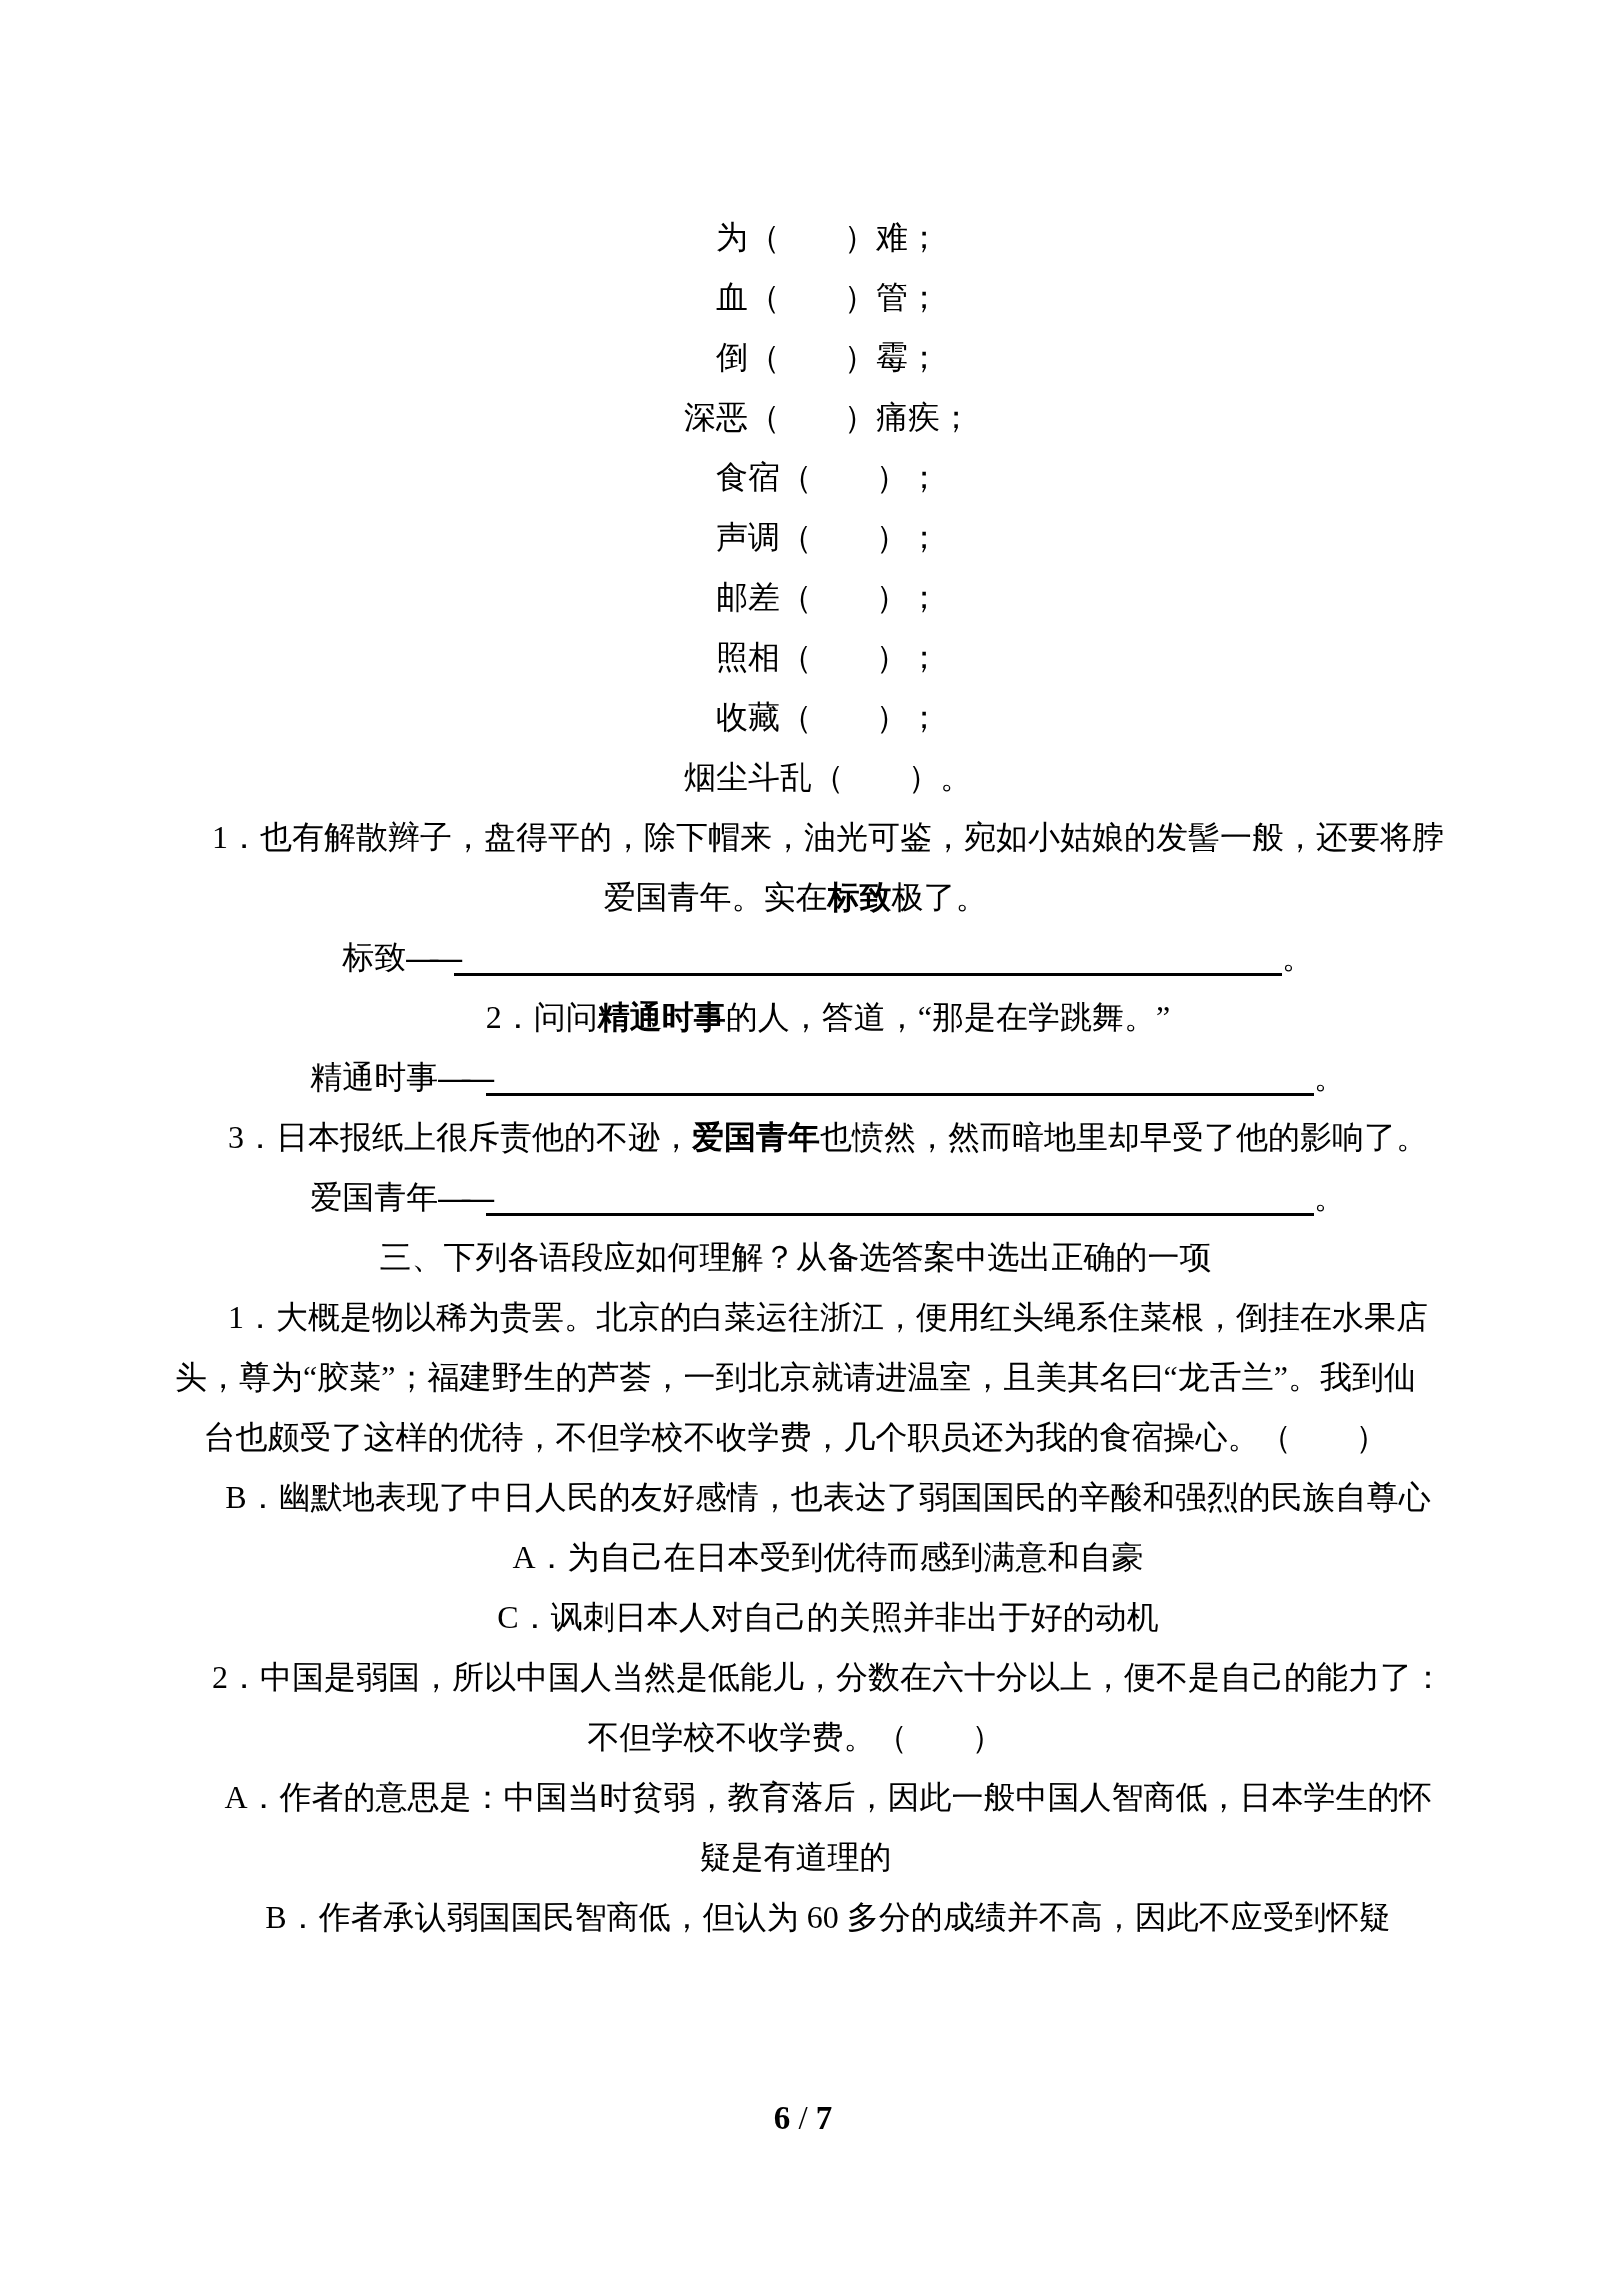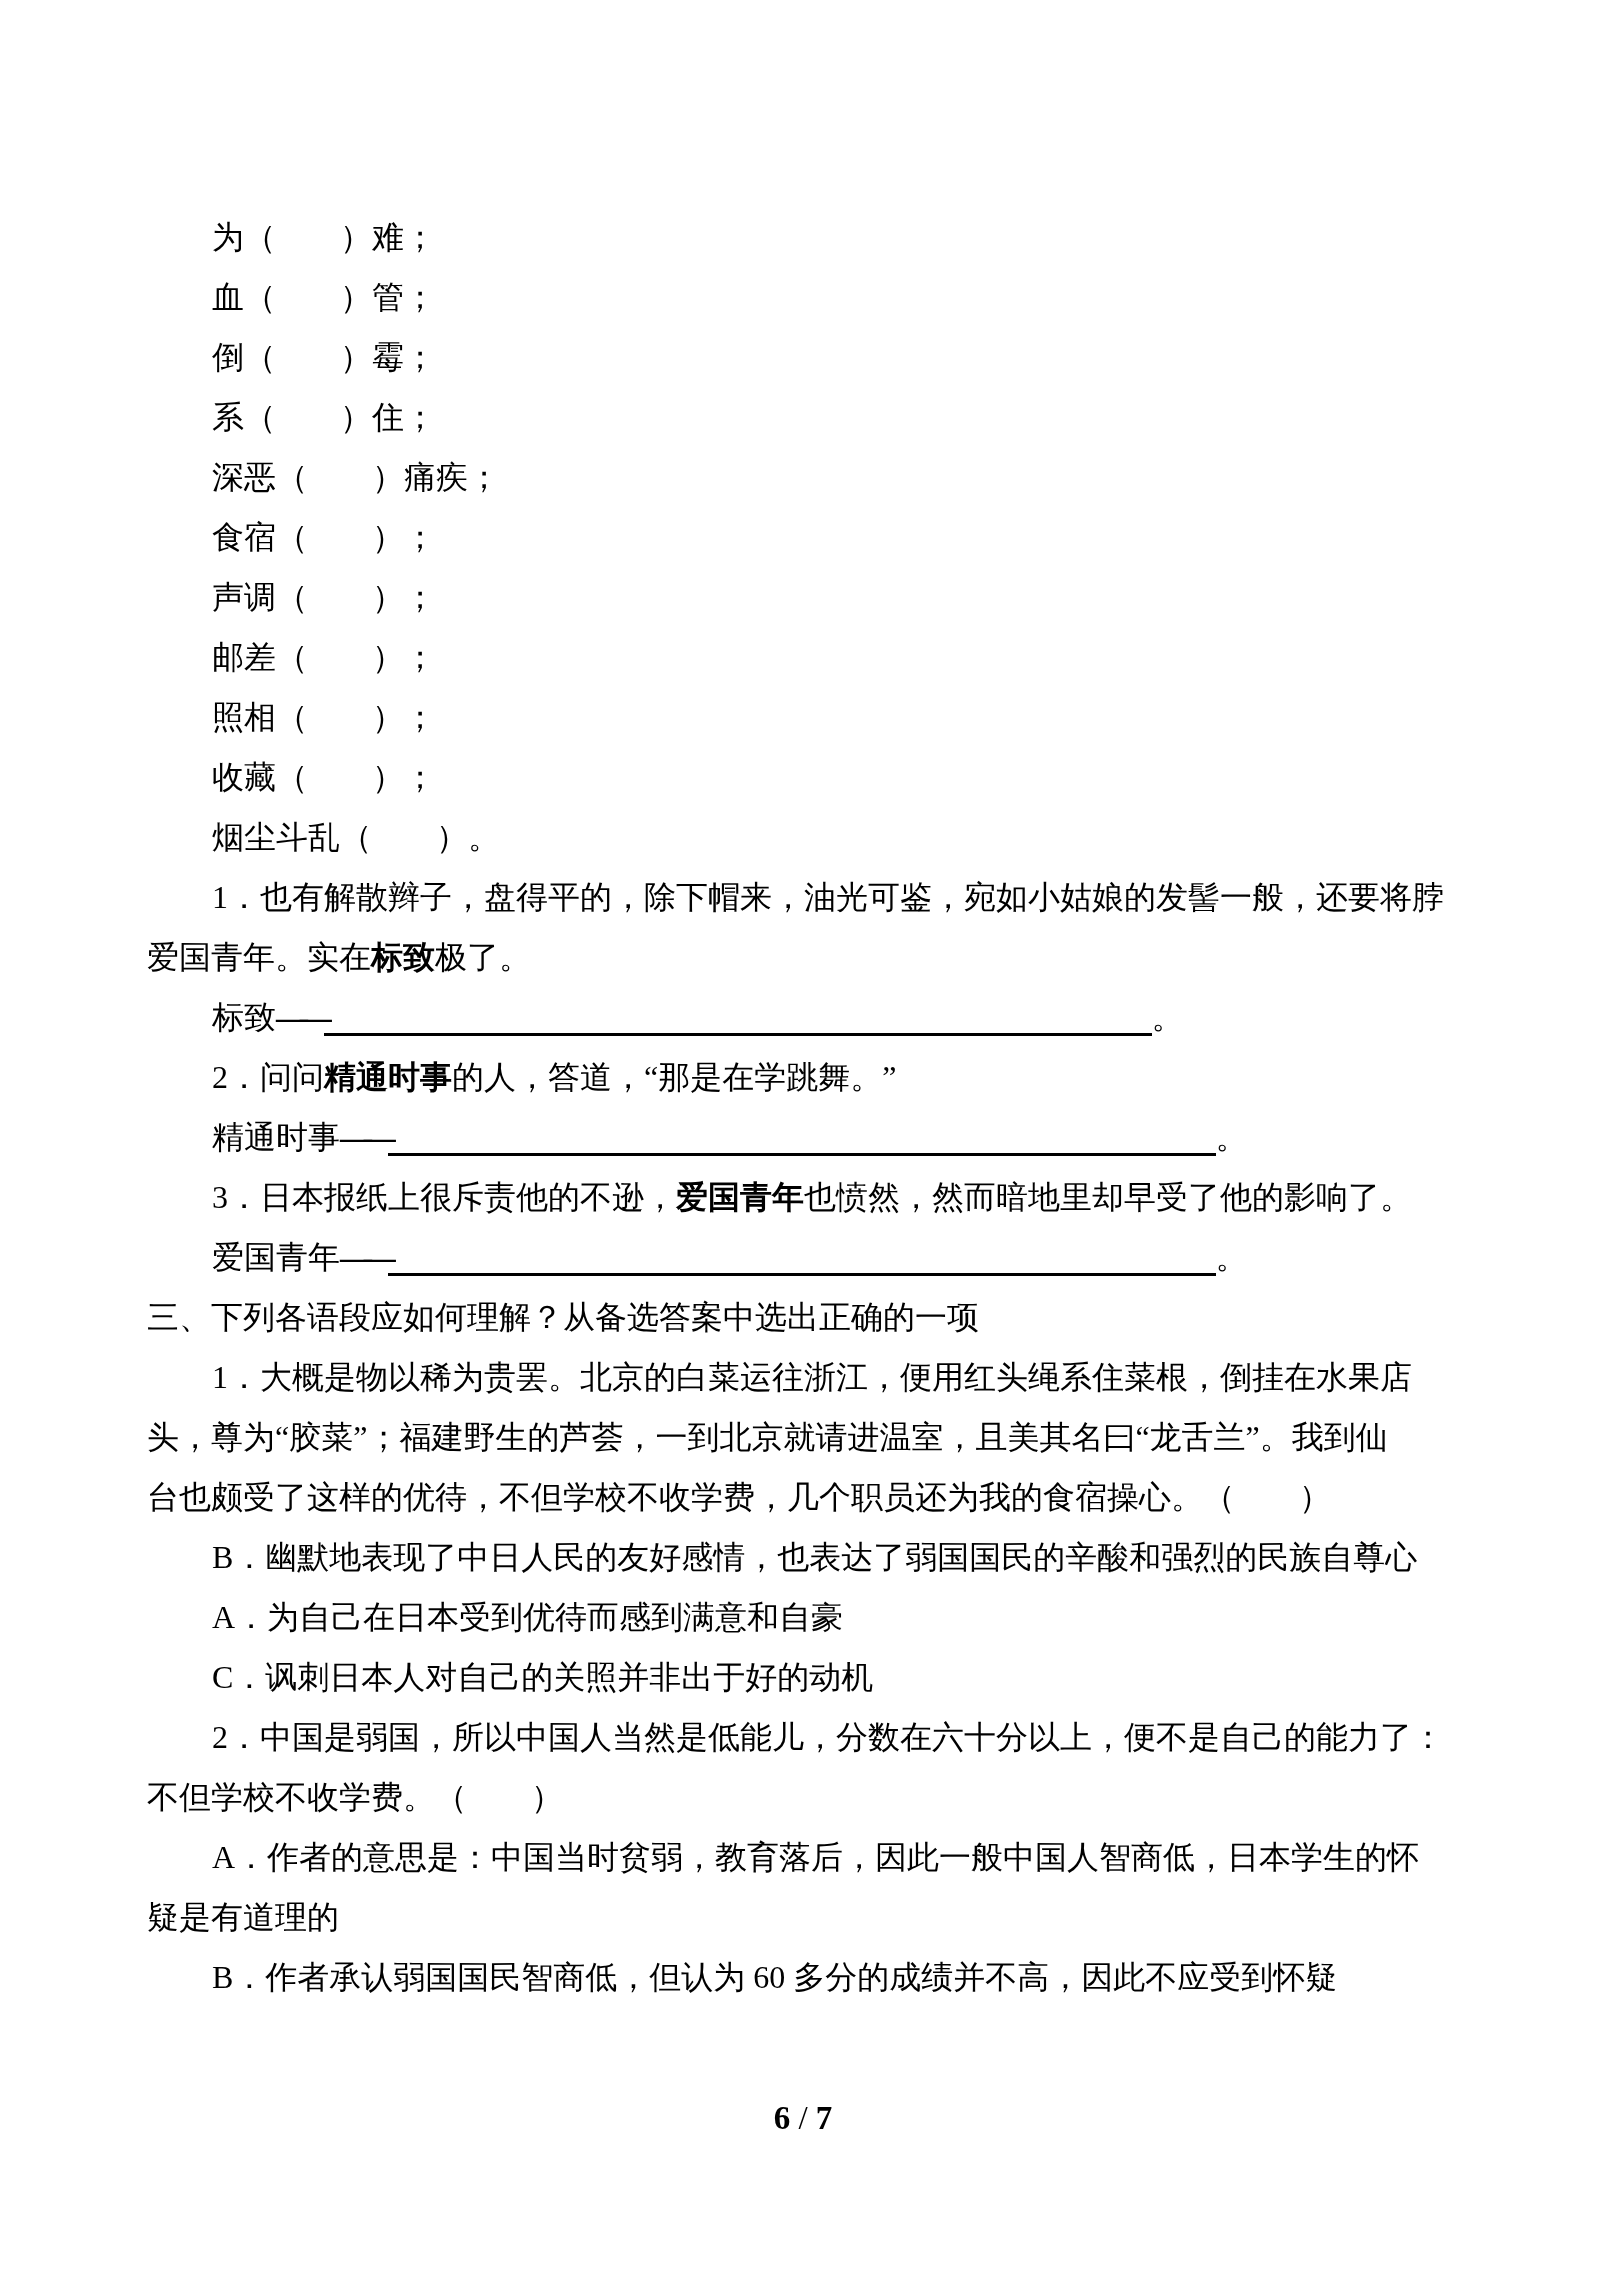--- a/index.html
+++ b/index.html
@@ -13,21 +13,21 @@
     color: #000000;
   }
   .doc {
     position: absolute;
     top: 0; left: 0;
     padding: 207px 147px 0 147px;
     font-size: 32px;
     line-height: 60px;
     letter-spacing: 0;
   }
-  .line { white-space: nowrap; height: 60px; }
+  .line { white-space: nowrap; height: 60px; text-align: center; }
   .indent { padding-left: 65px; }
   .bold { font-weight: bold; }
   .dash { font-weight: bold; letter-spacing: -8.2px; }
   .blank {
     display: inline-block;
     width: 828px;
     height: 27px;
     border-bottom: 3.4px solid #000000;
     vertical-align: -8.2px;
   }
@@ -45,21 +45,20 @@
 </style>
 </head>
 <body>
 
 <div class="page">
   <div class="doc">
 
     <div class="line indent">为（　　）难；</div>
     <div class="line indent">血（　　）管；</div>
     <div class="line indent">倒（　　）霉；</div>
-    <div class="line indent">系（　　）住；</div>
     <div class="line indent">深恶（　　）痛疾；</div>
     <div class="line indent">食宿（　　）；</div>
     <div class="line indent">声调（　　）；</div>
     <div class="line indent">邮差（　　）；</div>
     <div class="line indent">照相（　　）；</div>
     <div class="line indent">收藏（　　）；</div>
     <div class="line indent">烟尘斗乱（　　）。</div>
 
 
     <div class="line indent">1．也有解散辫子，盘得平的，除下帽来，油光可鉴，宛如小姑娘的发髻一般，还要将脖</div>

